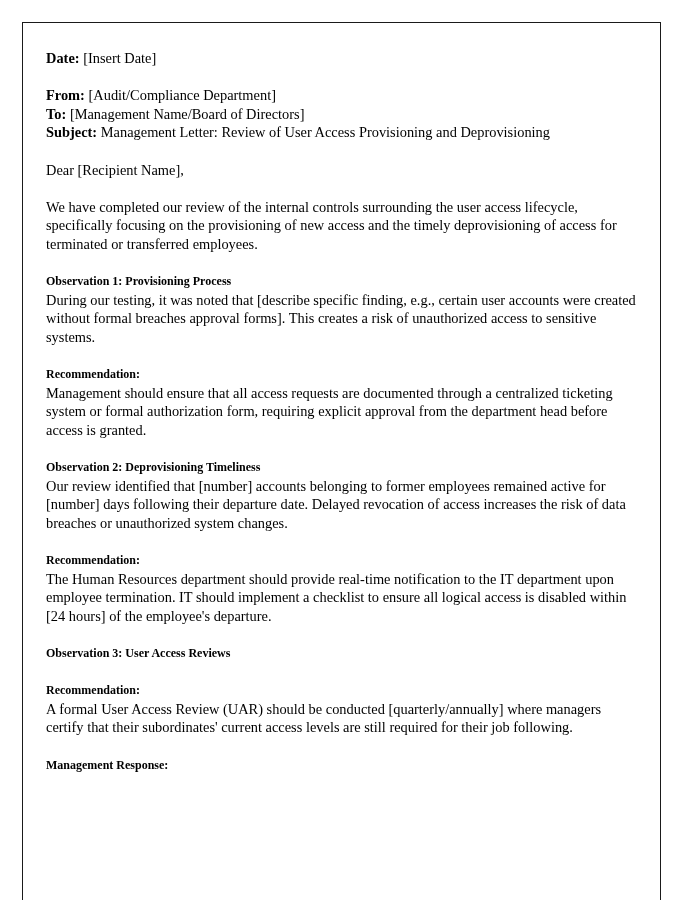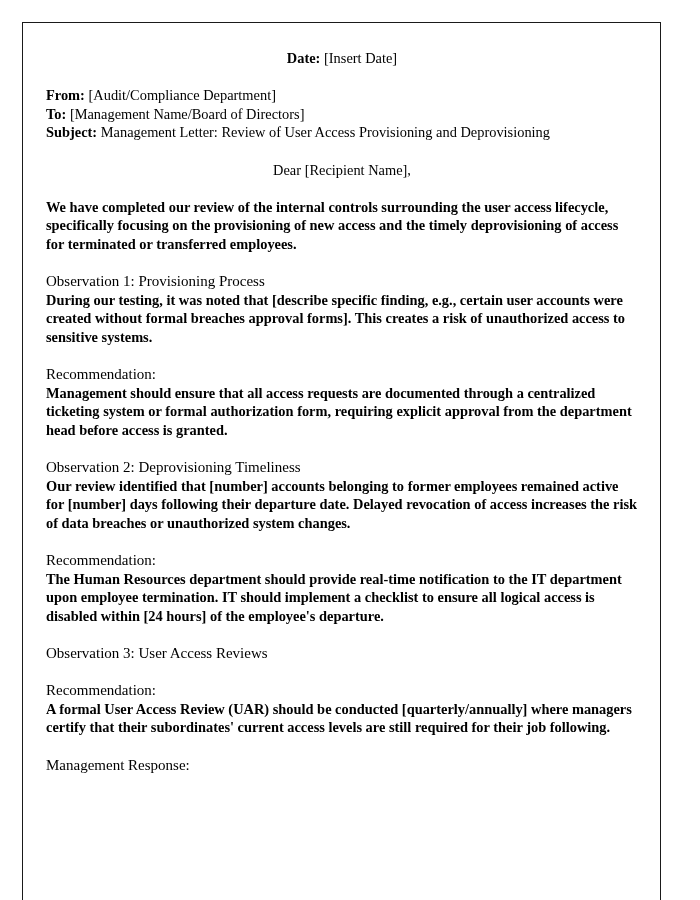--- a/index.html
+++ b/index.html
@@ -24,34 +24,33 @@
     border-bottom: none;
     box-sizing: border-box;
     background: #ffffff;
   }
   .content {
     padding: 26px 22px 0 23px;
   }
   .line {
     font-size: 14.4px;
     line-height: 18.6px;
-    text-align: center;
+    text-align: left;
   }
   .bold {
     font-weight: bold;
   }
   .heading {
-    font-size: 15px;
+    font-size: 12px;
     line-height: 18.6px;
-    font-weight: normal;
+    font-weight: bold;
   }
   .para {
     font-size: 14.4px;
     line-height: 18.6px;
-    font-weight: bold;
   }
   .gap-lg { height: 18.6px; }
   .gap-sm { height: 18.6px; }
   .block { margin: 0; }
   .addr-line { font-size: 14.4px; line-height: 18.6px; }
 </style>
 </head>
 <body>
 
 <div class="page">

